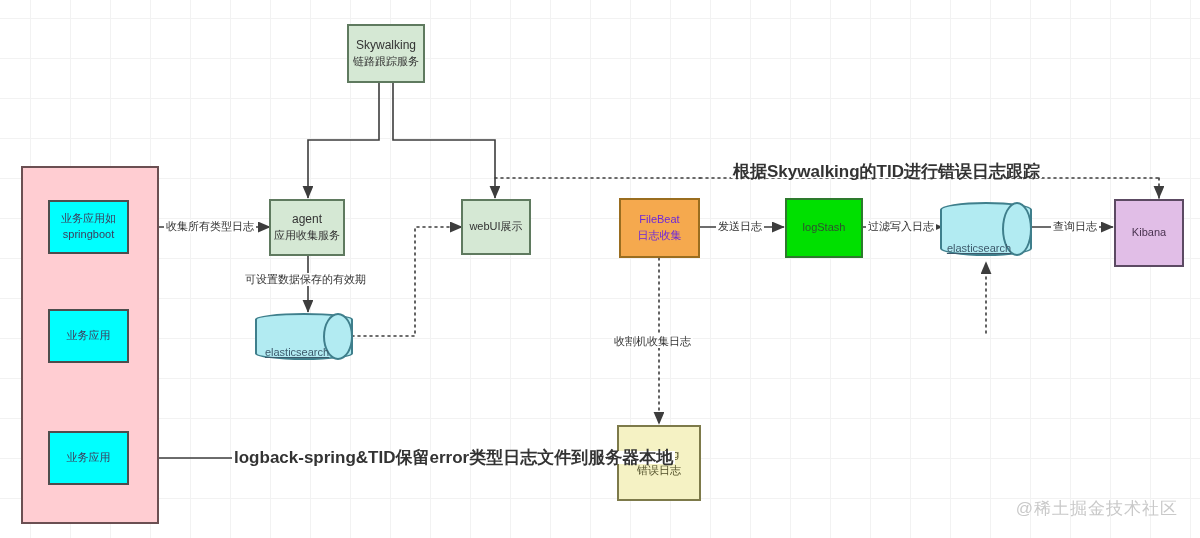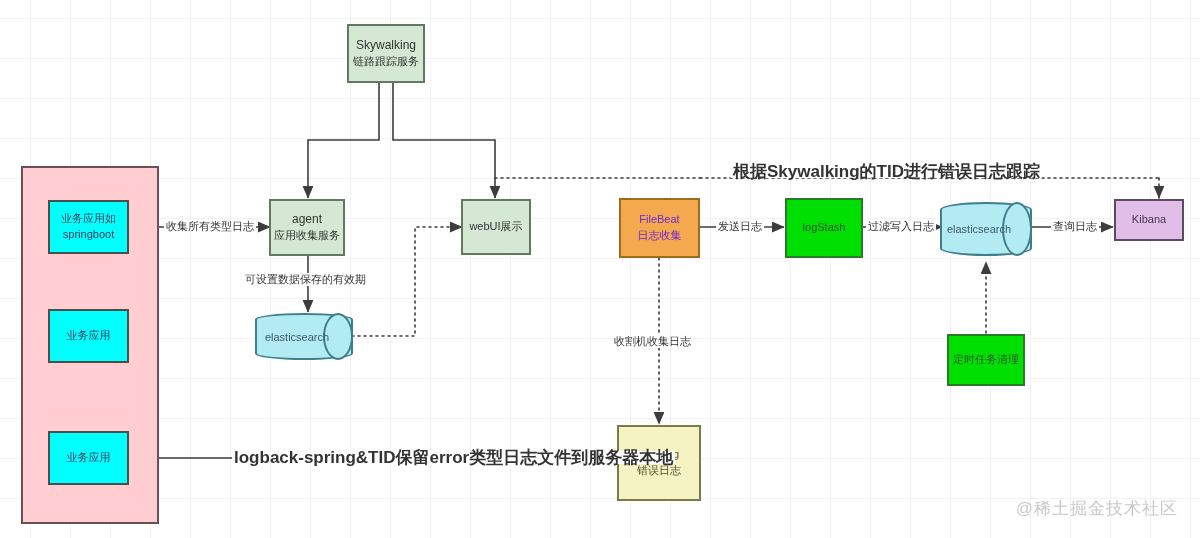--- a/index.html
+++ b/index.html
@@ -36,25 +36,26 @@
   .green-soft{background:#d5e8d4;border-color:#5f7a5f;color:#333333;}
   .green-bright{background:#00e000;border-color:#2d7a2d;color:#2f4f2f;}
   .cyan{background:#00ffff;border-color:#4d4d4d;color:#3d3d5c;}
   .orange{background:#f5a94e;border-color:#9a6d1f;color:#6d28d9;}
   .yellow{background:#f5f2c4;border-color:#7d7a4a;color:#52502a;}
   .purple{background:#e1bee7;border-color:#5c4a63;color:#4a3350;}
   .pinkbox{background:#ffcdd2;border:2px solid #6b4f52;}
 
   .cyl{
     position:absolute;box-sizing:border-box;
-    display:flex;align-items:center;justify-content:center;
+    display:flex;align-items:flex-end;justify-content:center;
     background:#b2ebf2;color:#3d5a6c;
     border:2px solid #3f7f8c;
     border-radius:50% / 14%;
     white-space:nowrap;
+    text-decoration:underline;
   }
   .cyl .cap{
     position:absolute;right:-2px;top:-2px;bottom:-2px;
     width:26px;border:2px solid #3f7f8c;border-radius:50%;
     background:#b2ebf2;
   }
   .cyl .txt{position:relative;z-index:2;transform:translateX(-7px);}
 
   .lbl{
     position:absolute;
@@ -163,27 +164,24 @@
 
   <div class="node rect green-bright" style="left:785px;top:198px;width:78px;height:60px;">
     <span class="t2">logStash</span>
   </div>
 
   <div class="cyl" style="left:940px;top:202px;width:92px;height:54px;">
     <span class="cap"></span>
     <span class="txt t2">elasticsearch</span>
   </div>
 
-  <div class="node rect purple" style="left:1114px;top:199px;width:70px;height:42px;align-items:center;">
+  <div class="node rect purple" style="left:1114px;top:199px;width:70px;height:68px;align-items:center;">
     <span class="t2">Kibana</span>
   </div>
 
-  <div class="node rect green-bright" style="left:947px;top:334px;width:78px;height:52px;">
-    <span class="t2">定时任务清理</span>
-  </div>
 
   <div class="node rect yellow" style="left:617px;top:425px;width:84px;height:76px;">
     <span class="t2">error.log</span>
     <span class="t2">错误日志</span>
   </div>
 
   <div class="lbl" style="left:164px;top:220px;">收集所有类型日志</div>
   <div class="lbl" style="left:243px;top:273px;">可设置数据保存的有效期</div>
   <div class="lbl" style="left:716px;top:220px;">发送日志</div>
   <div class="lbl" style="left:866px;top:220px;">过滤写入日志</div>

